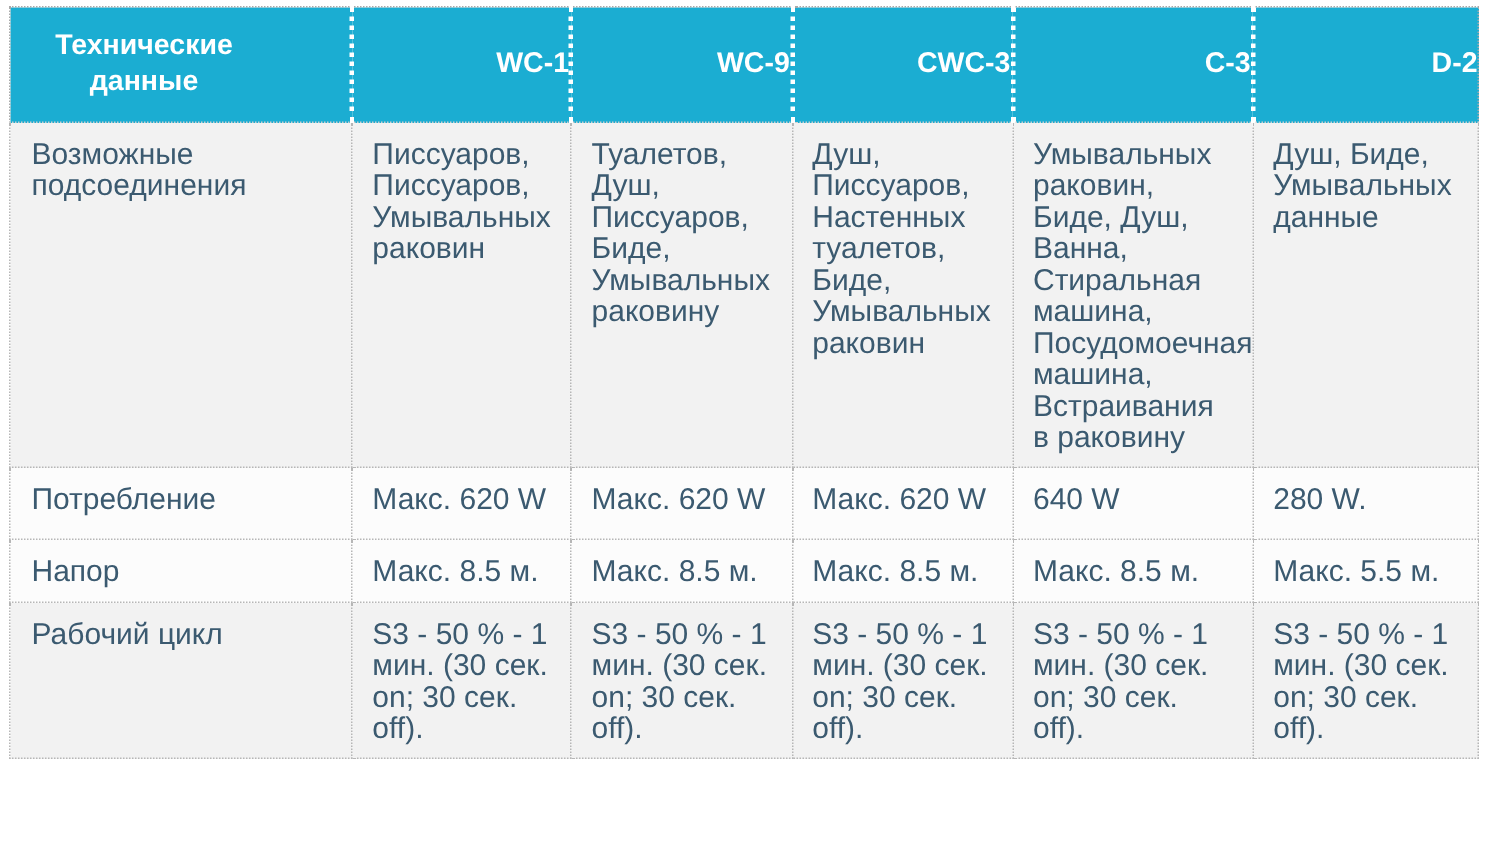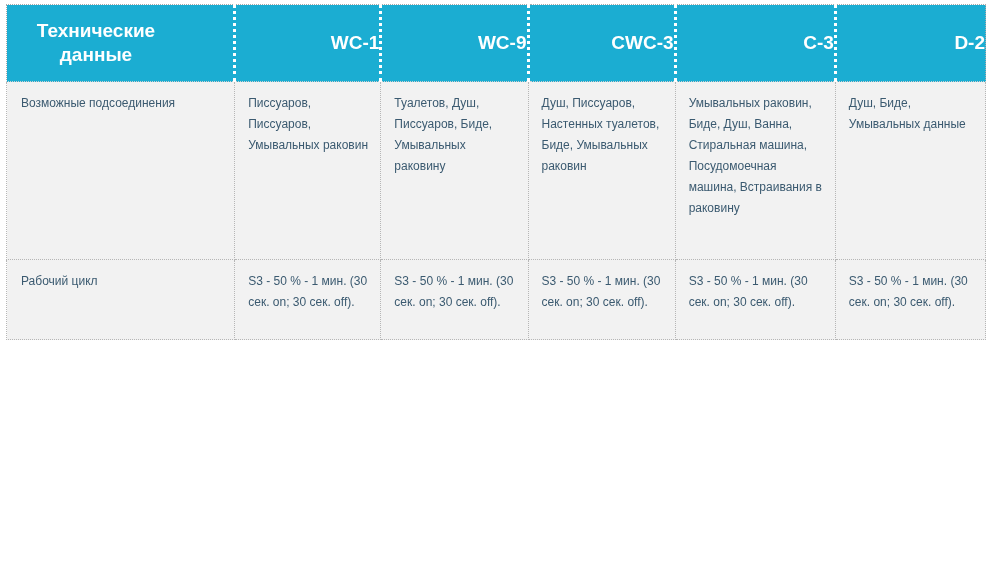--- a/index.html
+++ b/index.html
@@ -48,21 +48,21 @@
   thead th.title-cell .title-inner {
     max-width: 150px;
     line-height: 1.25;
   }
   thead th:last-child { border-right: 1px dotted #a9a9a9; }
 
   tbody td {
     border: 1px dotted #b6b6b6;
     vertical-align: top;
     padding: 11px 10px 8px 13px;
-    font-size: 12px;
+    font-size: 20px;
     line-height: 21px;
     color: #3b5a70;
   }
   tbody td.label {
     padding-left: 14px;
   }
   tr.shade td { background: #f2f2f2; }
   tr.plain td { background: #fcfcfc; }
 
   tr.r-connections { height: 178px; }
@@ -99,20 +99,36 @@
     </thead>
     <tbody>
       <tr class="shade r-connections">
         <td class="label">Возможные подсоединения</td>
         <td>Писсуаров, Писсуаров, Умывальных раковин</td>
         <td>Туалетов, Душ, Писсуаров, Биде, Умывальных раковину</td>
         <td>Душ, Писсуаров, Настенных туалетов, Биде, Умывальных раковин</td>
         <td>Умывальных раковин, Биде, Душ, Ванна, Стиральная машина, Посудомоечная машина, Встраивания в раковину</td>
         <td>Душ, Биде, Умывальных данные</td>
       </tr>
+      <tr class="plain r-power">
+        <td class="label">Потребление</td>
+        <td>Макс. 620 W</td>
+        <td>Макс. 620 W</td>
+        <td>Макс. 620 W</td>
+        <td>640 W</td>
+        <td>280 W.</td>
+      </tr>
+      <tr class="plain r-head">
+        <td class="label">Напор</td>
+        <td>Макс. 8.5 м.</td>
+        <td>Макс. 8.5 м.</td>
+        <td>Макс. 8.5 м.</td>
+        <td>Макс. 8.5 м.</td>
+        <td>Макс. 5.5 м.</td>
+      </tr>
       <tr class="shade r-duty">
         <td class="label">Рабочий цикл</td>
         <td>S3 - 50 % - 1 мин. (30 сек. on; 30 сек. off).</td>
         <td>S3 - 50 % - 1 мин. (30 сек. on; 30 сек. off).</td>
         <td>S3 - 50 % - 1 мин. (30 сек. on; 30 сек. off).</td>
         <td>S3 - 50 % - 1 мин. (30 сек. on; 30 сек. off).</td>
         <td>S3 - 50 % - 1 мин. (30 сек. on; 30 сек. off).</td>
       </tr>
     </tbody>
   </table>

